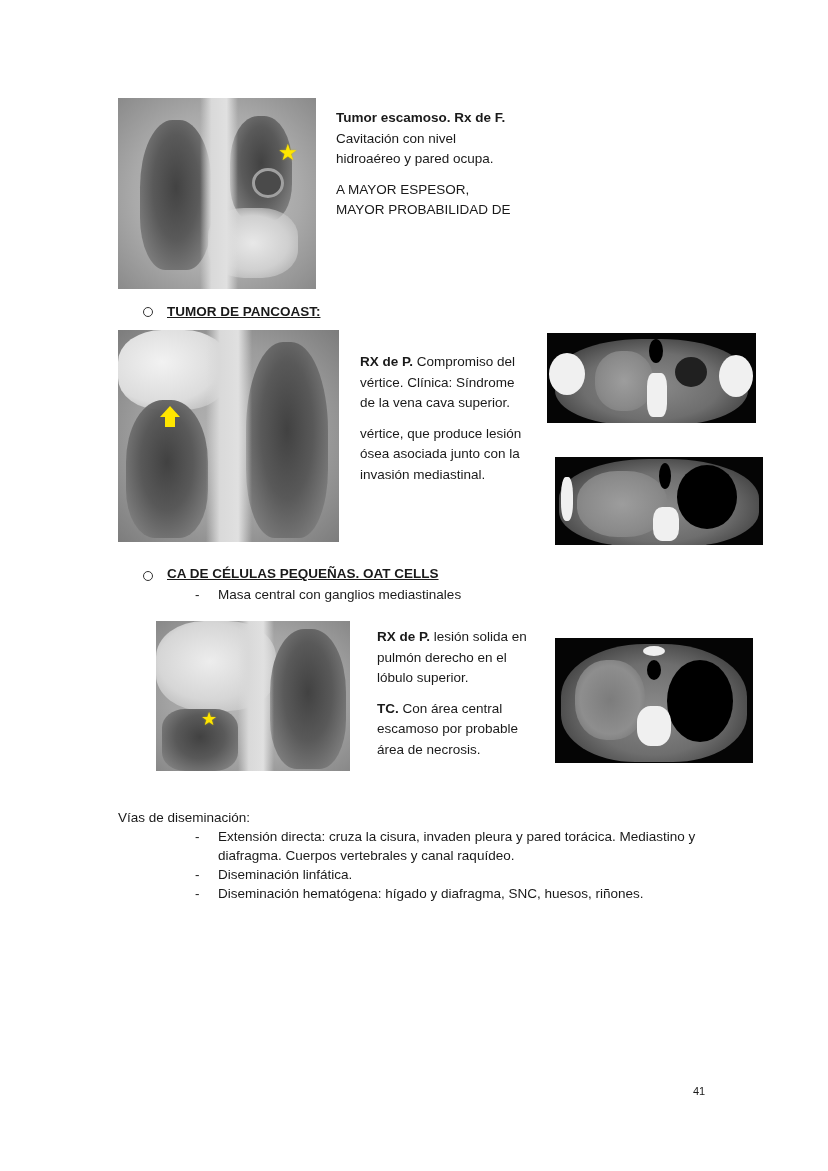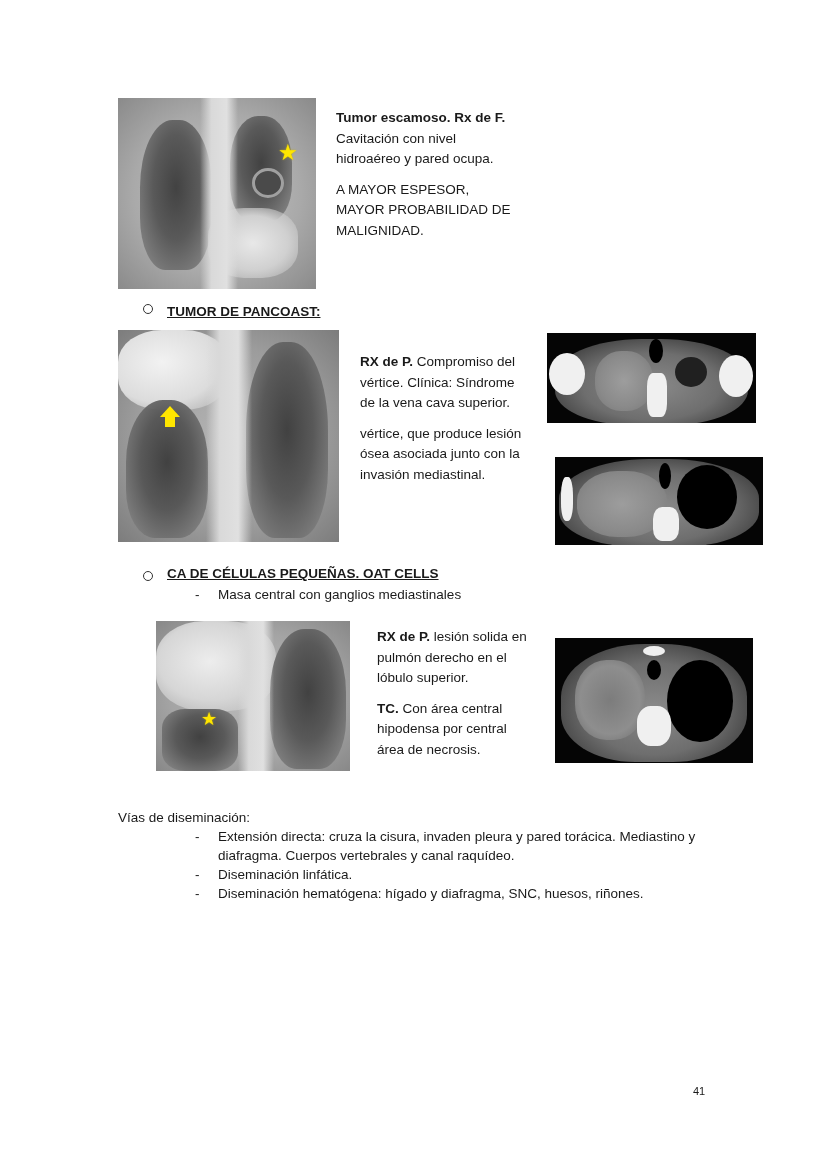--- a/index.html
+++ b/index.html
@@ -71,24 +71,23 @@
   <div class="arrow-star" style="left:160px; top:44px;">★</div>
 </div>
 
 <div class="abs para" style="left:336px; top:108px; width:200px;">
   <div><b>Tumor escamoso. Rx de F.</b></div>
   <div>Cavitación con nivel</div>
   <div>hidroaéreo y pared ocupa.</div>
   <div class="gap"></div>
   <div>A MAYOR ESPESOR,</div>
   <div>MAYOR PROBABILIDAD DE</div>
-  <div>MALIGNIDAD.</div>
 </div>
 
-<div class="abs" style="left:143px; top:304px; display:flex; align-items:flex-start;">
+<div class="abs" style="left:143px; top:304px; display:flex; align-items:center;">
   <span class="bullet-o"></span>
   <span class="heading" style="margin-left:14px;">TUMOR DE PANCOAST:</span>
 </div>
 
 <div class="xray" style="left:118px; top:330px; width:221px; height:212px; background:radial-gradient(ellipse at 50% 50%, #b5b5b5 0%, #9c9c9c 60%, #7c7c7c 100%);">
   <div class="bright" style="left:0; top:0; width:110px; height:80px; background:radial-gradient(ellipse at 40% 40%, #f2f2f2 0%, #dcdcdc 60%, rgba(210,210,210,0) 100%);"></div>
   <div class="lung" style="left:8px; top:70px; width:82px; height:138px;"></div>
   <div class="lung" style="left:128px; top:12px; width:82px; height:196px;"></div>
   <div class="mediast" style="left:88px; top:0; width:46px; height:212px;"></div>
   <div style="position:absolute; left:42px; top:76px; width:20px; height:22px;">
@@ -143,21 +142,21 @@
   <div class="mediast" style="left:82px; top:0; width:36px; height:150px;"></div>
   <div class="arrow-star" style="left:45px; top:89px; font-size:18px;">★</div>
 </div>
 
 <div class="abs para" style="left:377px; top:627px; width:170px;">
   <div><b>RX de P.</b><span> lesión solida en</span></div>
   <div>pulmón derecho en el</div>
   <div>lóbulo superior.</div>
   <div class="gap"></div>
   <div><b>TC.</b><span> Con área central</span></div>
-  <div>hipodensa por central</div>
+  <div>escamoso por probable</div>
   <div>área de necrosis.</div>
 </div>
 
 <div class="ct" style="left:555px; top:638px; width:198px; height:125px;">
   <div class="body" style="left:6px; top:6px; width:186px; height:118px;"></div>
   <div class="mass" style="left:20px; top:22px; width:70px; height:80px; background:radial-gradient(ellipse at 50% 50%, #7c7c7c 0%, #8e8e8e 60%, #6a6a6a 100%);"></div>
   <div class="air" style="left:112px; top:22px; width:66px; height:82px;"></div>
   <div class="air" style="left:92px; top:22px; width:14px; height:20px;"></div>
   <div class="bone" style="left:82px; top:68px; width:34px; height:40px; border-radius:40%;"></div>
   <div class="bone" style="left:88px; top:8px; width:22px; height:10px;"></div>

